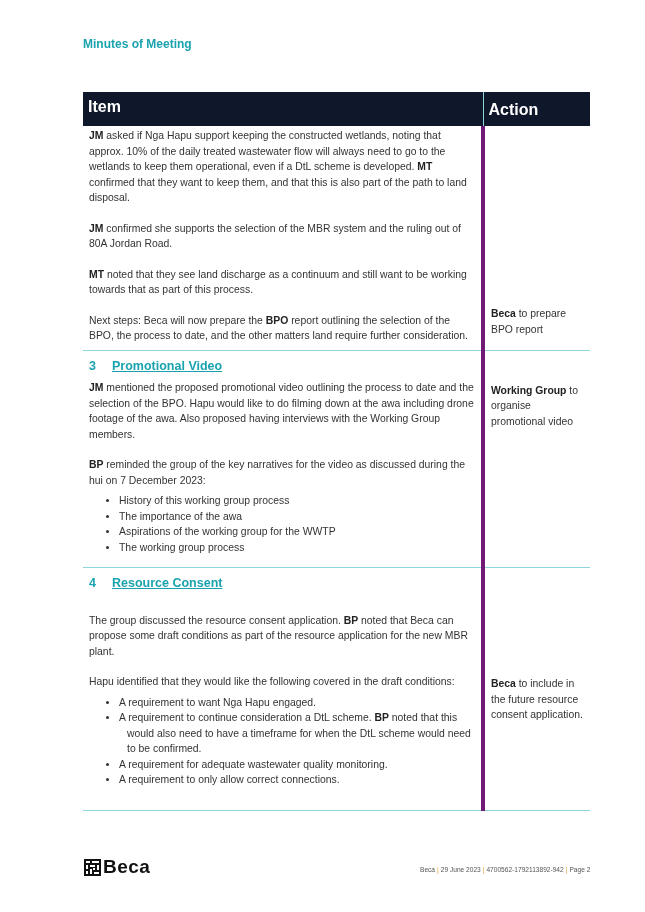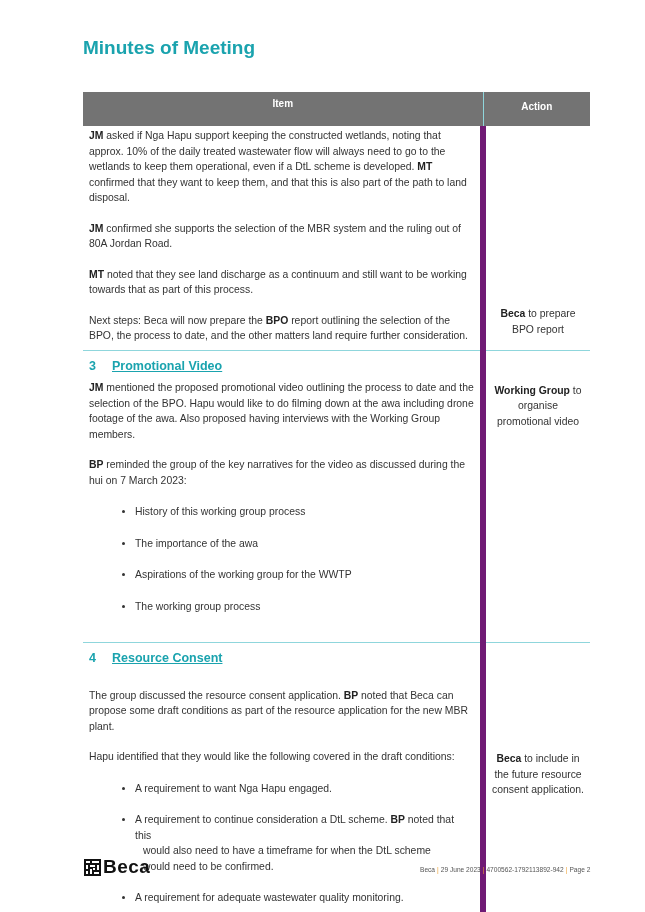--- a/index.html
+++ b/index.html
@@ -2,49 +2,49 @@
 <html><head>
   <meta charset="utf-8">
   <style>
     html, body { margin: 0; padding: 0; background: #ffffff; }
     body {
       width: 645px; height: 912px; position: relative; overflow: hidden;
       font-family: "Liberation Sans", sans-serif; color: #333333;
     }
     .doc-title {
       position: absolute; left: 83px; top: 37px;
-      font-size: 19px; font-weight: bold; color: #1aa3ae;
+      font-size: 12px; font-weight: bold; color: #1aa3ae;
     }
     table.minutes {
       position: absolute; left: 83px; top: 92px; width: 507px;
       border-collapse: collapse; table-layout: fixed;
     }
     table.minutes col.c-item { width: 400px; }
     table.minutes col.c-action { width: 107px; }
     th {
-      background: #737373; color: #ffffff; font-size: 10px; font-weight: bold;
-      text-align: center; height: 28px; padding: 0 5px; vertical-align: middle;
+      background: #0f172a; color: #ffffff; font-size: 16px; font-weight: bold;
+      text-align: left; height: 28px; padding: 0 5px; vertical-align: middle;
     }
     th.h-item { padding-top: 0; vertical-align: top; padding-top: 6px; }
     th.h-action { border-left: 1px solid #8fd6dc; padding-top: 6px; vertical-align: top; margin-left: 26px; }
     th.h-action span { position: relative; top: 3px; }
     td {
       font-size: 10.4px; line-height: 15.5px; vertical-align: top; padding: 2px 6px 0 6px;
       border-bottom: 1px solid #8fd6dc;
     }
-    td.action { border-left: 6px solid #701a75; text-align: center; }
+    td.action { border-left: 4px solid #701a75; }
     p { margin: 0; }
     .gap { height: 15px; }
     .section-head {
       font-size: 12.5px; font-weight: bold; color: #1aa3ae; margin: 6px 0 6px 0; text-decoration: underline;
     }
     .section-head .num { display: inline-block; width: 23px; }
     b { color: #222222; }
     ul { margin: 5px 0 0 0; padding-left: 30px; }
-    ul li { margin: 16px; padding-left: 0; }
+    ul li { margin: 0; padding-left: 0; }
     ul li .cont { display: block; padding-left: 8px; }
     .footer-logo {
       position: absolute; left: 84px; top: 856px; display: flex; align-items: center;
     }
     .logo-mark { width: 17px; height: 17px; margin-right: 2px; }
     .logo-word { font-size: 19px; font-weight: bold; color: #111111; letter-spacing: 0.5px; }
     .footer-meta {
       position: absolute; left: 420px; top: 866px; font-size: 6.6px; color: #555555;
     }
     .footer-meta .sep { color: #f0a030; padding: 0 2px; }
@@ -81,21 +81,21 @@
         <div style="height:178px;"></div>
         <p><b>Beca</b><span> to prepare BPO report</span></p>
       </td>
     </tr>
 
     <tr>
       <td style="padding-bottom:12px;">
         <div class="section-head"><span class="num">3</span><span>Promotional Video</span></div>
         <p><b>JM</b><span> mentioned the proposed promotional video outlining the process to date and the selection of the BPO. Hapu would like to do filming down at the awa including drone footage of the awa. Also proposed having interviews with the Working Group members.</span></p>
         <div class="gap"></div>
-        <p><b>BP</b><span> reminded the group of the key narratives for the video as discussed during the hui on 7 March 2023:</span></p>
+        <p><b>BP</b><span> reminded the group of the key narratives for the video as discussed during the hui on 7 December 2023:</span></p>
         <ul>
           <li>History of this working group process</li>
           <li>The importance of the awa</li>
           <li>Aspirations of the working group for the WWTP</li>
           <li>The working group process</li>
         </ul>
       </td>
       <td class="action">
         <div style="height:30px;"></div>
         <p><b>Working Group</b><span> to organise promotional video</span></p>

